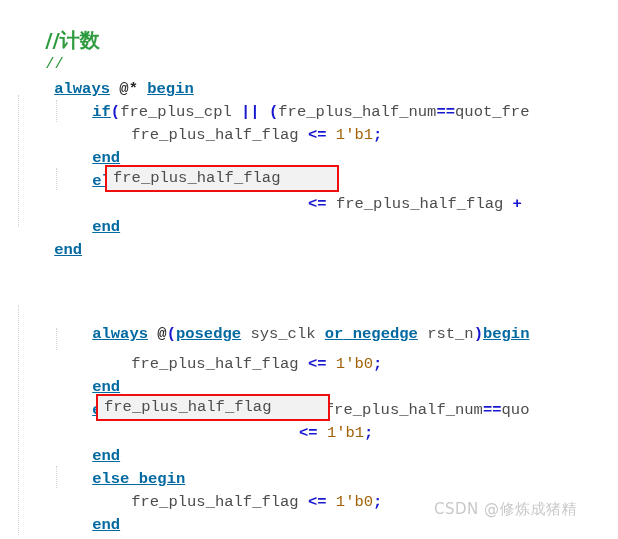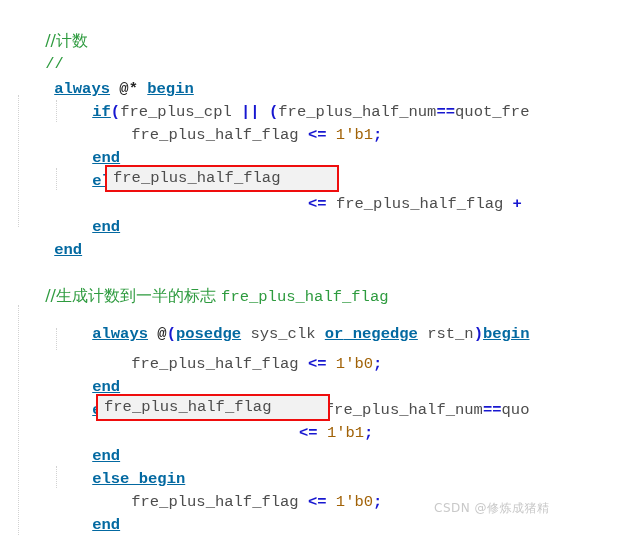--- a/index.html
+++ b/index.html
@@ -49,22 +49,22 @@
   .kw      { color: #0369a1; font-weight: bold; text-decoration: underline; }
   .op      { color: #1717d0; font-weight: bold; }
   .punct   { color: #1717d0; font-weight: bold; }
   .id      { color: #4d4d4d; font-weight: normal; }
   .num     { color: #a16207; font-weight: normal; }
   .at      { color: #262626; font-weight: bold; }
   .cmt     { color: #2e9b3f; font-weight: normal; }
   .cmt-cn  {
     color: #2e9b3f;
     font-family: "DejaVu Sans", "Liberation Sans", sans-serif;
-    font-weight: normal;
-    font-size: 16px;
+    font-weight: bold;
+    font-size: 20px;
   }
 
   
   .hl-box {
     position: absolute;
     border: 2px solid #ef0d0d;
     background: #f2f2f2;
     box-sizing: border-box;
     z-index: 3;
     white-space: pre;
@@ -74,21 +74,21 @@
     color: #4d4d4d;
     display: flex;
     align-items: center;
     padding-left: 6px;
   }
 
   .watermark {
     position: absolute;
     color: #c9c9c9;
     font-family: "DejaVu Sans", "Liberation Sans", sans-serif;
-    font-size: 12px;
+    font-size: 15px;
     letter-spacing: 0.5px;
     white-space: pre;
     z-index: 5;
   }
 
   
   .clipped-line {
     position: absolute;
     left: 0;
     height: 10px;
@@ -144,23 +144,20 @@
   </div>
 
   <div class="code-line" style="top:193px; left:55px;">
     <span class="kw">end</span>
   </div>
 
   <div class="code-line" style="top:216px; left:17px;">
     <span class="kw">end</span>
   </div>
 
-  <div class="code-line" style="top:261px; left:8px;">
-    <span class="cmt-cn">//生成计数到一半的标志 </span><span class="cmt">fre_plus_half_flag</span>
-  </div>
 
   <div class="code-line" style="top:300px; left:55px;">
     <span class="kw">always</span><span> </span><span class="at">@</span><span class="punct">(</span><span class="kw">posedge</span><span class="id"> sys_clk </span><span class="kw">or</span><span class="kw"> negedge</span><span class="id"> rst_n</span><span class="punct">)</span><span class="kw">begin</span>
   </div>
 
 
   <div class="code-line" style="top:330px; left:94px;">
     <span class="id">fre_plus_half_flag </span><span class="op">&lt;=</span><span class="num"> 1'b0</span><span class="punct">;</span>
   </div>
 

